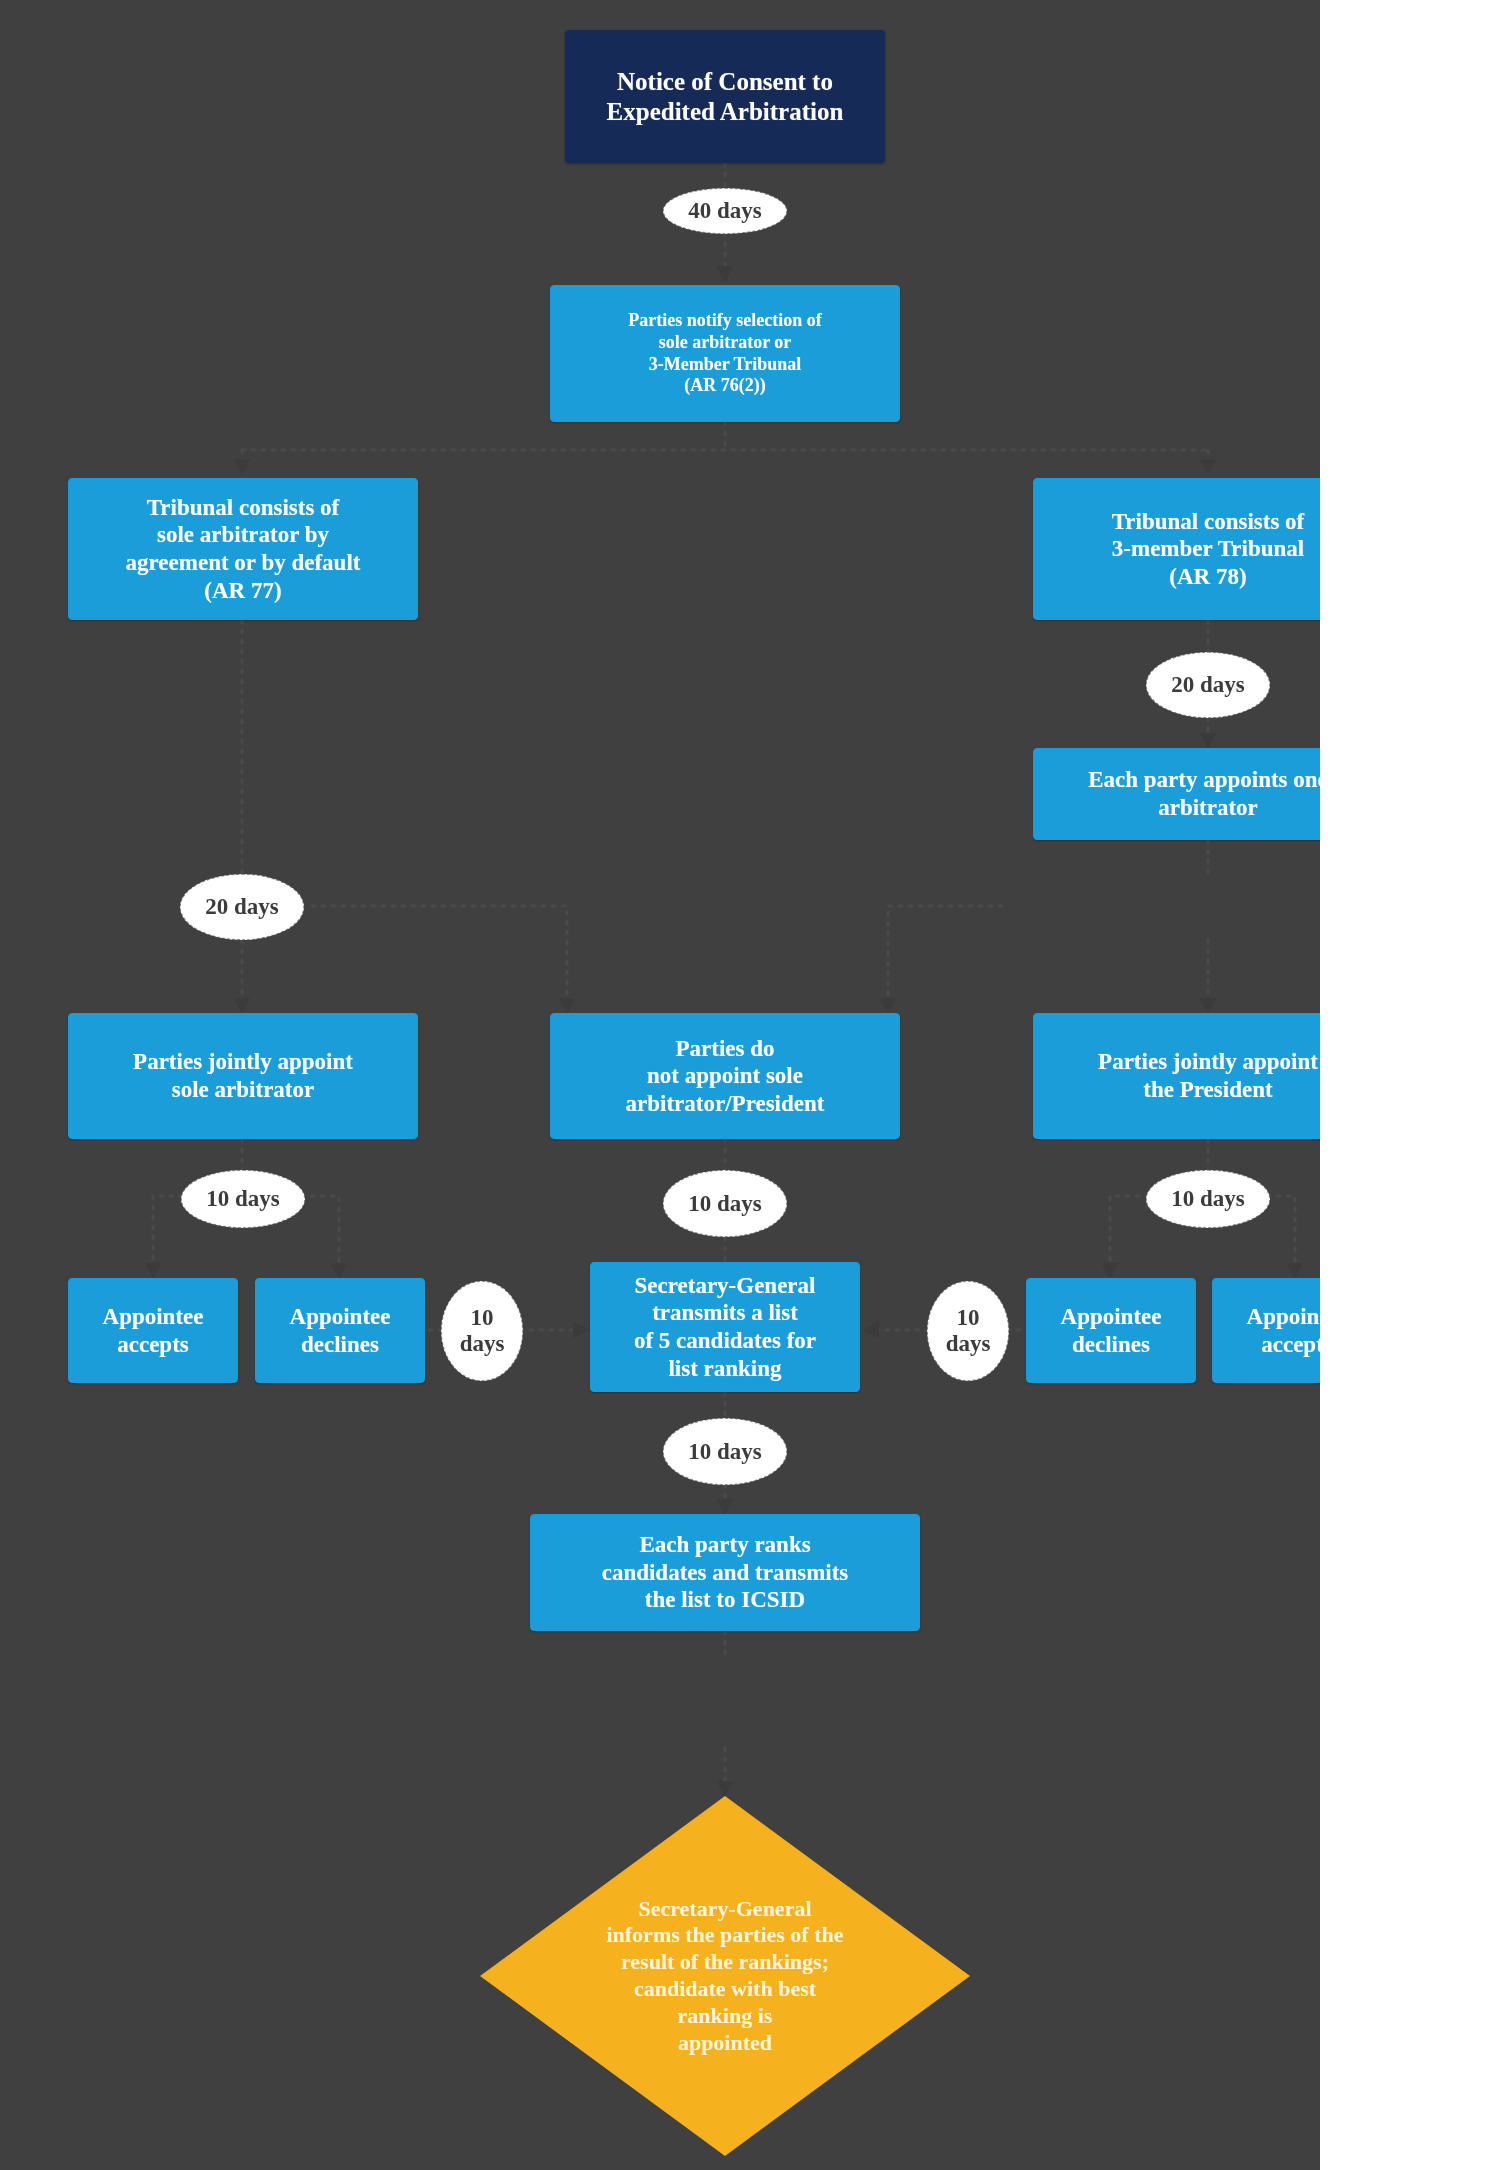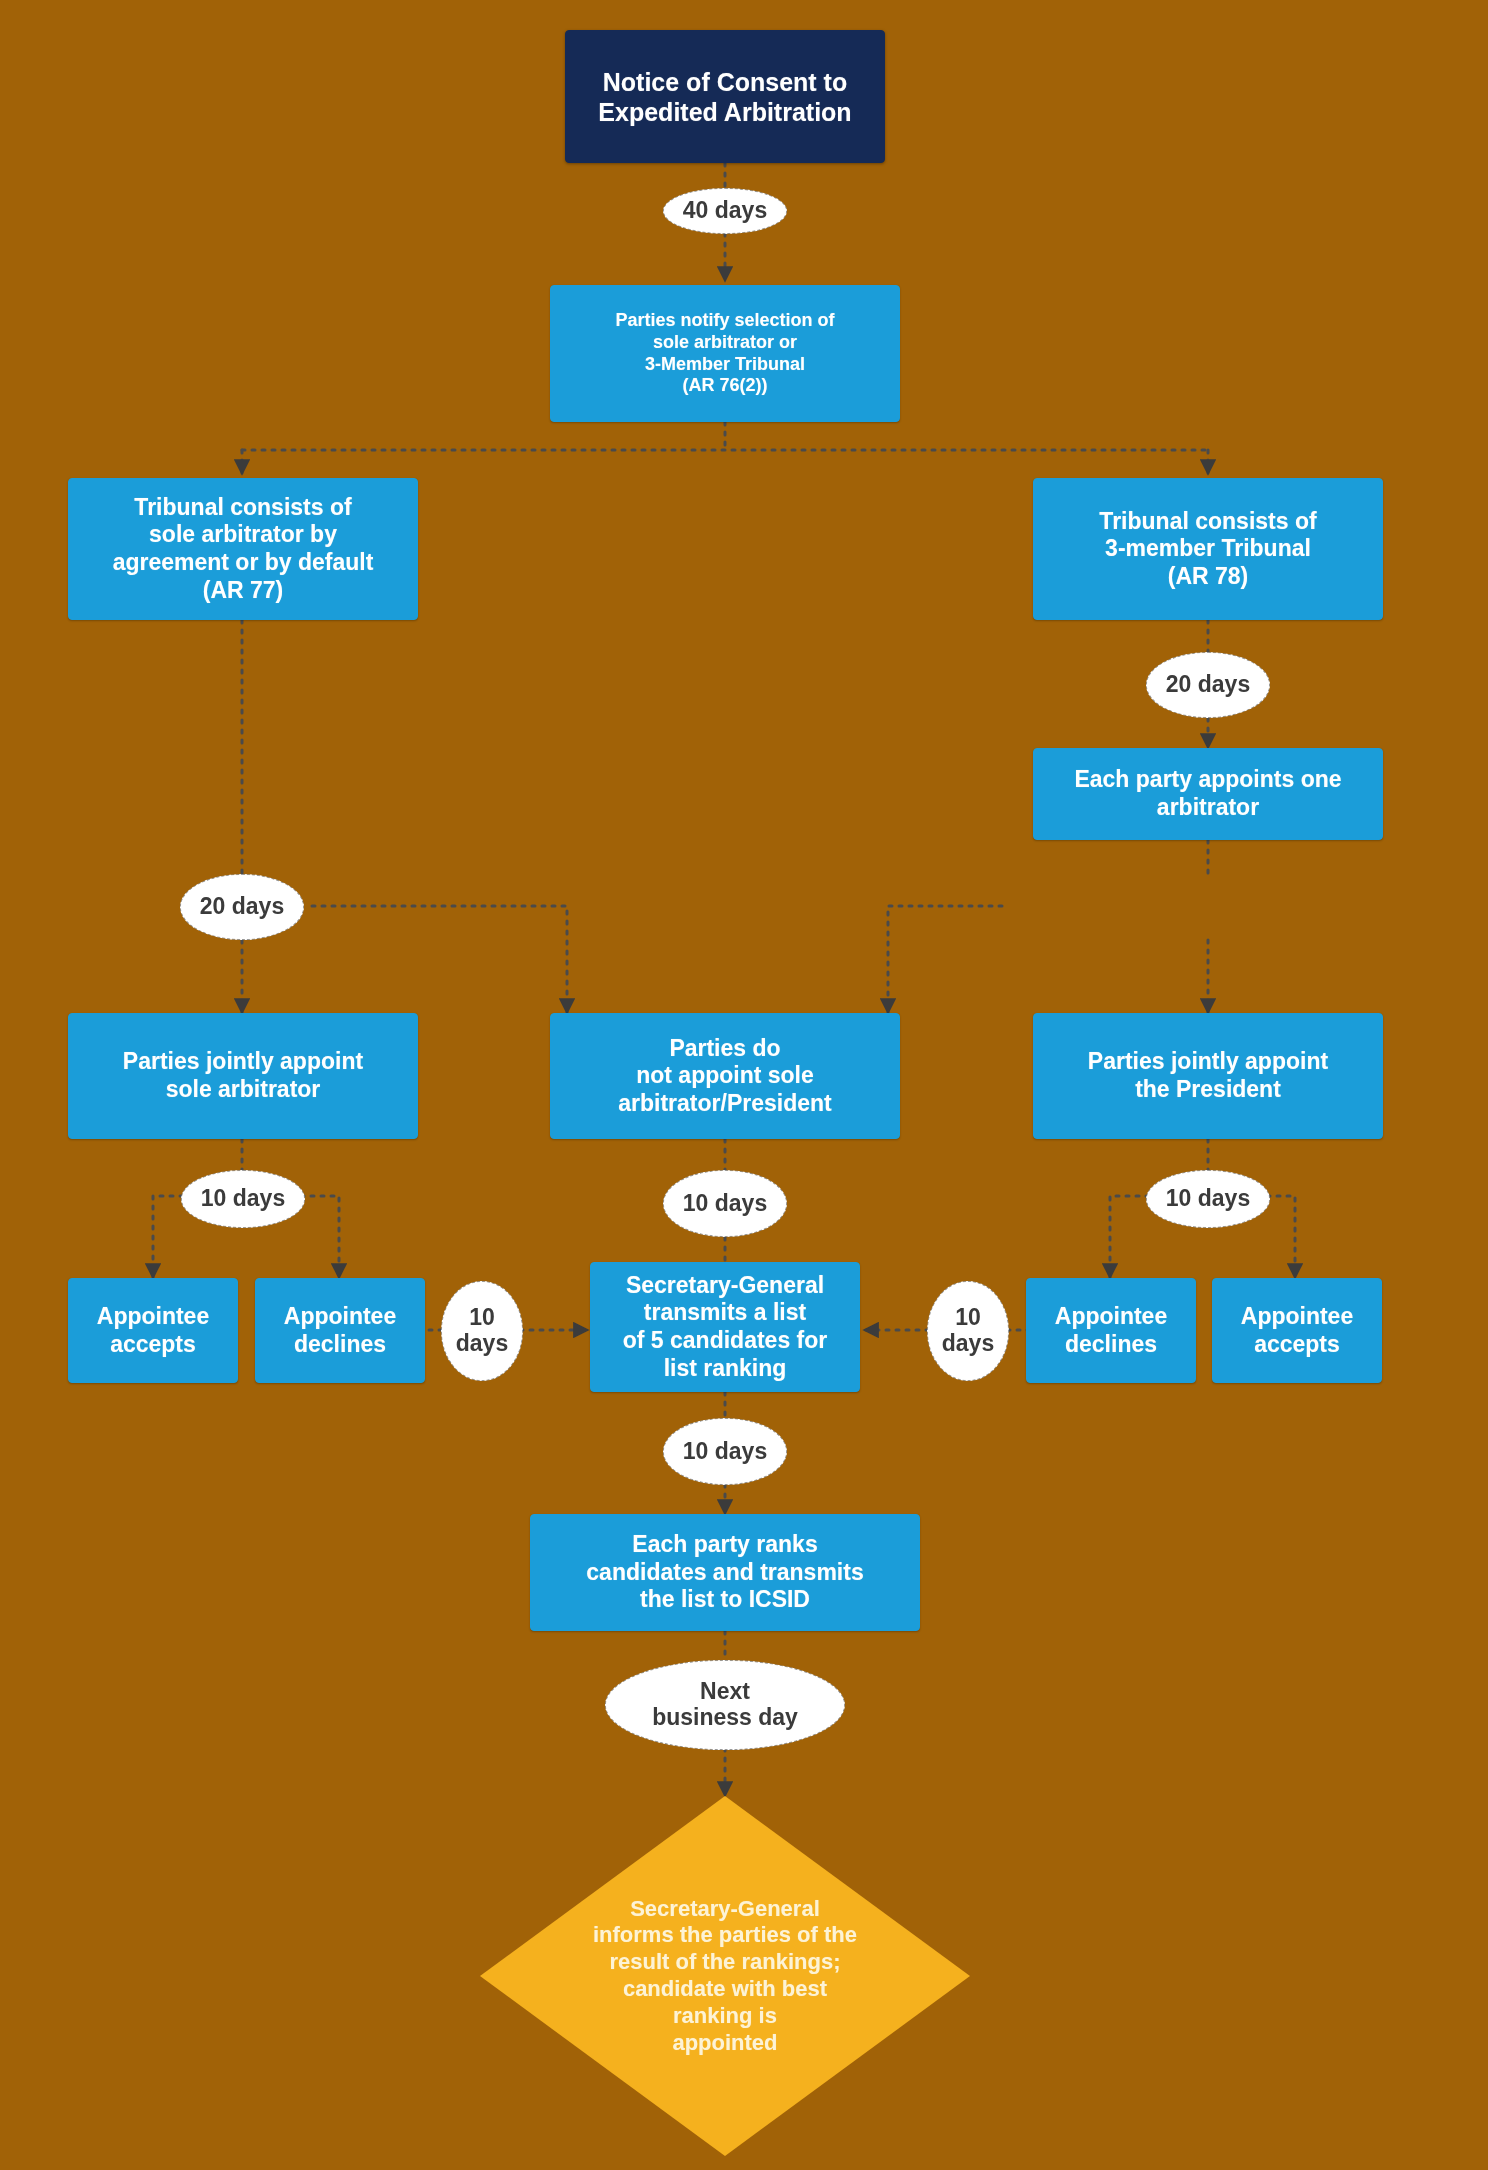--- a/index.html
+++ b/index.html
@@ -7,24 +7,25 @@
     margin: 0;
     padding: 0;
     background: #ffffff;
   }
   body {
     font-family: "Liberation Sans", sans-serif;
     -webkit-font-smoothing: antialiased;
   }
   #canvas {
     position: relative;
-    width: 1488px;
+    width: 1320px;
     height: 2170px;
-    background: #a16207;
+    background: #404040;
     overflow: hidden;
+    font-family: Liberation Serif, serif;
   }
   #edges {
     position: absolute;
     left: 0;
     top: 0;
     width: 1488px;
     height: 2170px;
     pointer-events: none;
   }
   .node {
@@ -285,18 +286,14 @@
 
   <div class="label" style="left:927px; top:1281px; width:82px; height:100px; font-size:23px;">
     <span>10
 days</span>
   </div>
 
   <div class="label" style="left:663px; top:1418px; width:124px; height:67px; font-size:23px;">
     <span>10 days</span>
   </div>
 
-  <div class="label" style="left:605px; top:1660px; width:240px; height:90px; font-size:23px;">
-    <span>Next
-business day</span>
-  </div>
 
 </div>
 
 </body></html>

